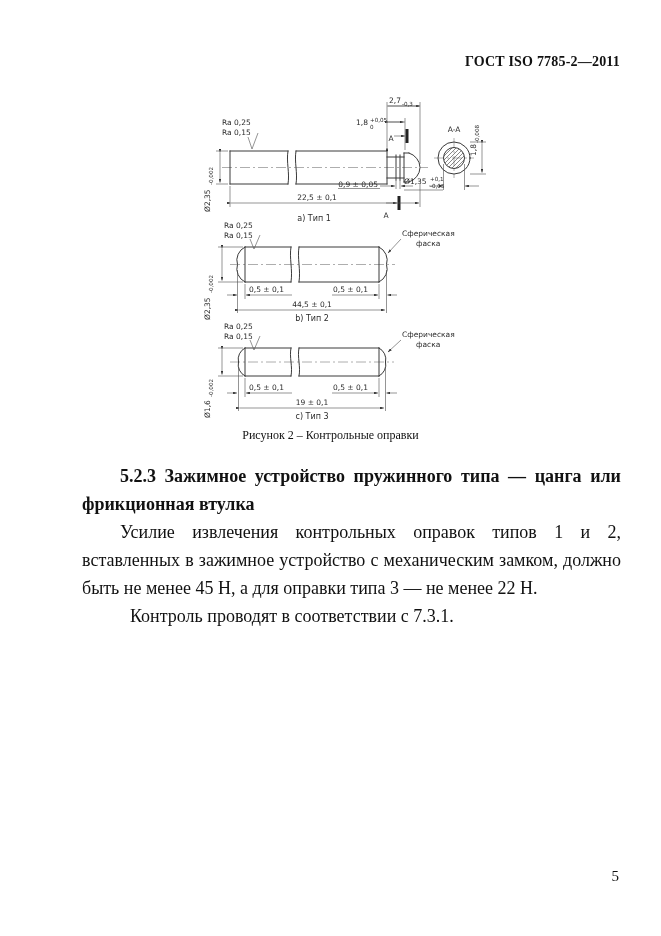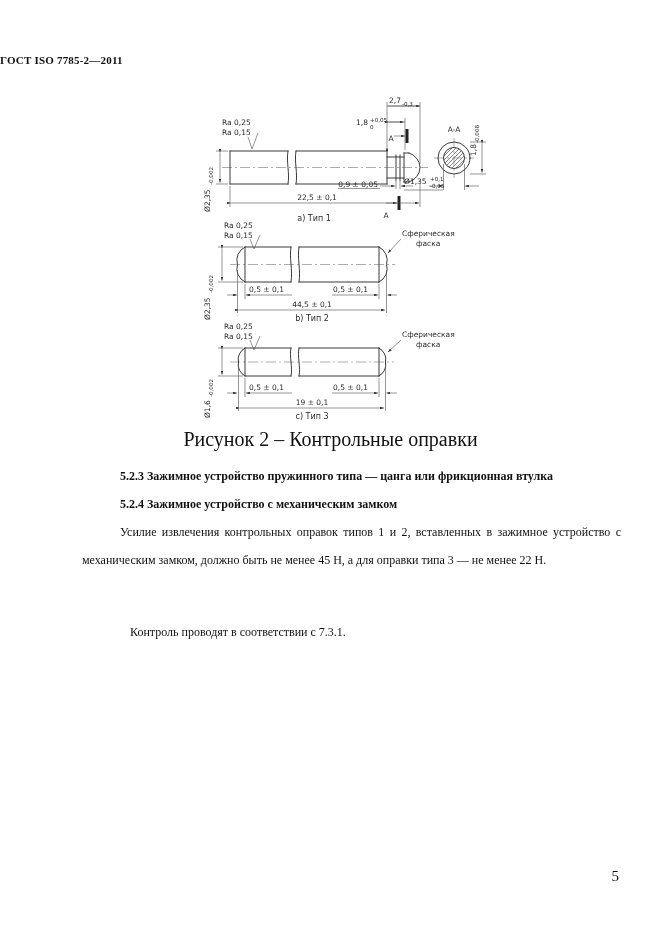--- a/index.html
+++ b/index.html
@@ -3,40 +3,40 @@
 <meta charset="utf-8">
 <style>
   * { margin:0; padding:0; box-sizing:border-box; }
   html,body { width:661px; height:936px; }
   body {
     position:relative; width:661px; height:936px; background:#ffffff;
     font-family:"Liberation Serif", serif; color:#111; overflow:hidden;
   }
   .doc-header {
     position:absolute; top:54px; left:0; right:41px;
-    font-weight:bold; font-size:11px; letter-spacing:.2px;
+    text-align:right; font-weight:bold; font-size:14px; letter-spacing:.2px;
   }
   .figure-svg { position:absolute; left:192px; top:92px; }
   svg text { font-family:"DejaVu Sans", sans-serif; font-size:7.5px; fill:#2b2b2b; }
   svg text.tol { font-size:5.6px; }
   svg text.typlabel { font-size:8px; }
   .dl   { stroke:#3a3a3a; stroke-width:1; fill:none; stroke-linecap:square; }
   .thin { stroke:#4d4d4d; stroke-width:.6; fill:none; }
   .cl   { stroke:#6a6a6a; stroke-width:.55; fill:none; stroke-dasharray:10 3 2 3; }
   .bar  { stroke:#222; stroke-width:3; fill:none; }
   .fig-caption {
     position:absolute; top:428px; left:0; width:661px;
-    text-align:center; font-size:20px;
+    text-align:center; font-size:12px;
   }
   .body-text {
     position:absolute; left:82px; top:462px; width:539px;
-    font-size:12px; line-height:28px; text-align:justify;
+    font-size:18px; line-height:28px; text-align:justify;
   }
   .body-text p { text-indent:38px; }
-  .body-text p.indent-lg { text-indent:48px;margin-top:44px; }
+  .body-text p.indent-lg { text-indent:48px; }
   .body-text p.bold { font-weight:bold; }
   .page-number {
     position:absolute; top:868px; right:42px; font-size:15px;
   }
 </style>
 </head>
 <body>
 
 <div class="doc-header">ГОСТ ISO 7785-2—2011</div>
 
@@ -195,18 +195,17 @@
       <text class="tol" x="39" y="328.5">-0,002</text>
     </g>
     <text class="typlabel" x="120" y="327" text-anchor="middle">c) Тип 3</text>
   </g>
 </svg>
 
 <div class="fig-caption">Рисунок 2 – Контрольные оправки</div>
 
 <div class="body-text">
   <p class="bold">5.2.3 Зажимное устройство пружинного типа — цанга или фрикционная втулка</p>
-  <p class="bold">5.2.4 Зажимное устройство с механическим замком</p>
   <p>Усилие извлечения контрольных оправок типов 1 и 2, вставленных в зажимное устройство с механическим замком, должно быть не менее 45 Н, а для оправки типа 3 — не менее 22 Н.</p>
   <p class="indent-lg">Контроль проводят в соответствии с 7.3.1.</p>
 </div>
 
 <div class="page-number">5</div>
 
 </body></html>

